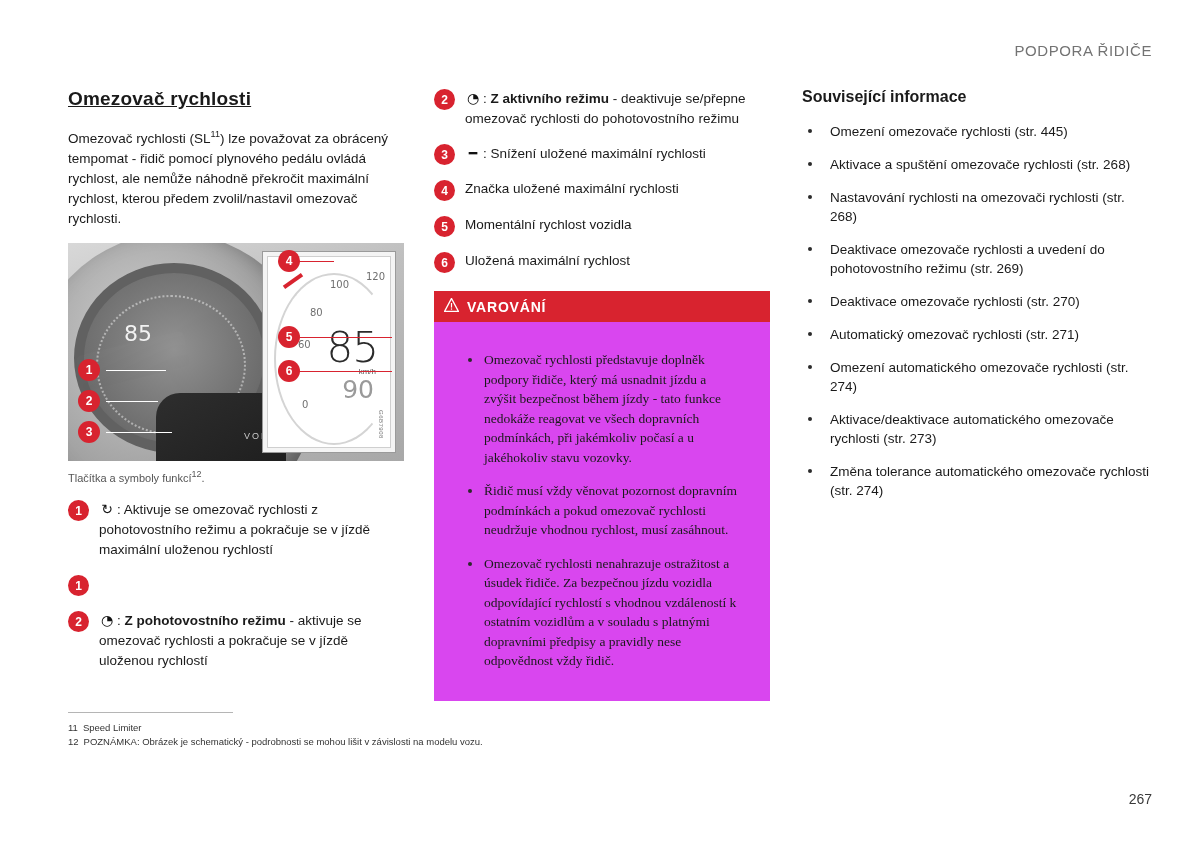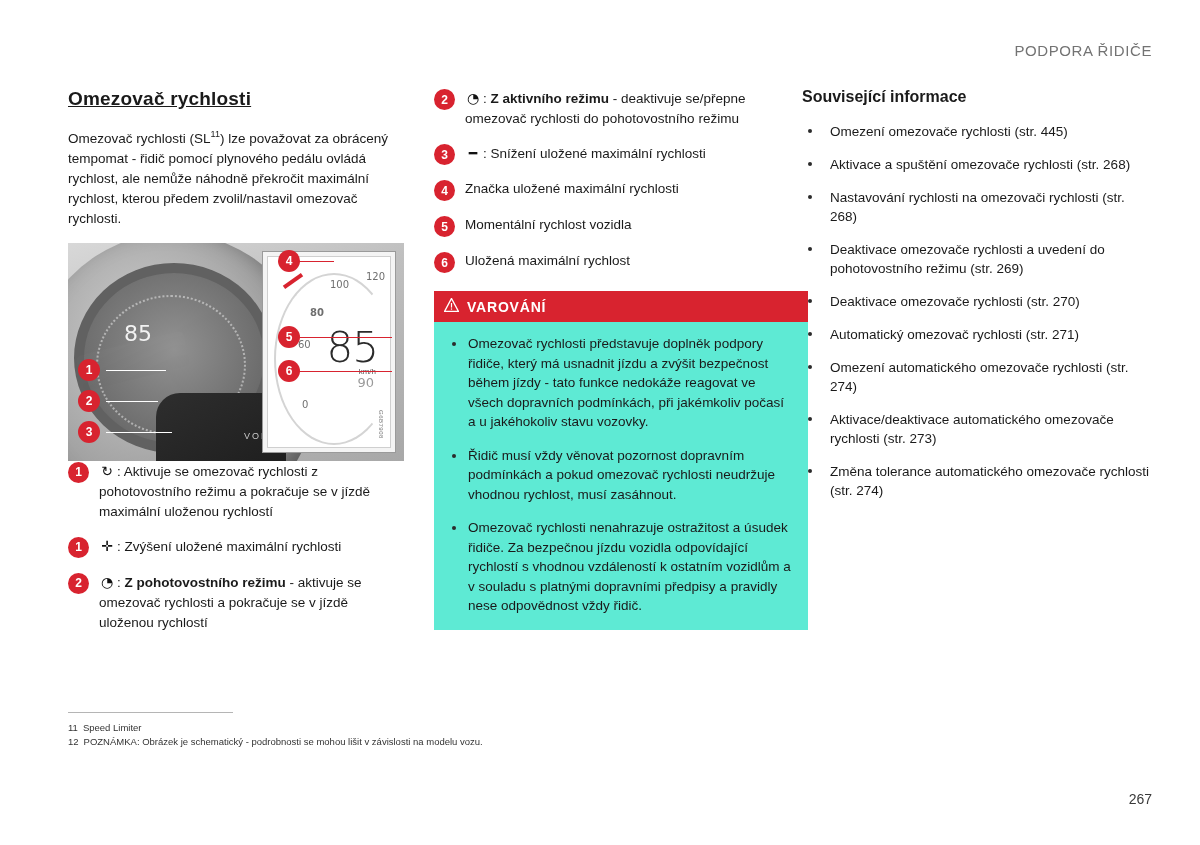--- a/index.html
+++ b/index.html
@@ -136,21 +136,21 @@
   }
   .disp-unit {
     position: absolute;
     right: 14px; top: 110px;
     font-size: 8px;
     color: #555;
   }
   .disp-stored {
     position: absolute;
     right: 16px; top: 118px;
-    font-size: 13px;
+    font-size: 25px;
     color: #9a9a9a;
     font-family: "DejaVu Sans", sans-serif;
   }
   .disp-num {
     position: absolute;
     font-size: 10px;
     color: #6f6f6f;
     font-family: "DejaVu Sans", sans-serif;
   }
   .disp-arc {
@@ -242,40 +242,40 @@
     text-align: center;
     font-family: "DejaVu Sans", sans-serif;
     font-size: 14px;
     color: #111;
     margin-right: 2px;
   }
   .bold { font-weight: bold; }
 
   
   .warn {
-    background: #5eead4;
+    background: #d946ef;
     margin-top: 18px;
-    width: 374px;
+    width: 336px;
   }
   .warn-head {
     background: #d8232f;
     color: #fff;
     font-weight: bold;
     font-size: 14px;
     letter-spacing: .8px;
     padding: 7px 10px;
     display: flex;
     align-items: center;
   }
   .warn-head .tri {
     margin-right: 8px;
     display: inline-block;
   }
   .warn-body { padding: 12px 14px 14px 14px; }
-  .warn-body ul { margin: 0; padding: 0; list-style: none; }
+  .warn-body ul { margin: 16px; padding: 0; list-style: none; font-family: Liberation Serif, serif; }
   .warn-body li {
     position: relative;
     padding-left: 20px;
     font-size: 13.5px;
     line-height: 19.5px;
     margin-bottom: 14px;
   }
   .warn-body li:last-child { margin-bottom: 0; }
   .warn-body li:before {
     content: "";
@@ -351,21 +351,21 @@
       <div class="gauge-digit">85</div>
       <div class="wheel-hub"></div>
       <div class="volvo-logo">VOLVO</div>
 
       <div class="display">
         <div class="display-inner">
           <div class="disp-arc"></div>
           <div class="disp-red"></div>
           <div class="disp-num" style="left:98px; top:14px;">120</div>
           <div class="disp-num" style="left:62px; top:22px;">100</div>
-          <div class="disp-num" style="left:42px; top:50px;font-weight:bold;">80</div>
+          <div class="disp-num" style="left:42px; top:50px;">80</div>
           <div class="disp-num" style="left:30px; top:82px;">60</div>
           <div class="disp-num" style="left:34px; top:142px;">0</div>
           <div class="disp-speed">85</div>
           <div class="disp-unit">km/h</div>
           <div class="disp-stored">90</div>
           <div class="disp-vcode">G6B7908</div>
         </div>
       </div>
 
       <div class="leader leader-w" style="left:38px; top:127px; width:60px;"></div>
@@ -376,29 +376,29 @@
       <div class="leader" style="left:228px; top:128px; width:96px; background:#d8232f;"></div>
 
       <div class="bubble" style="left:10px; top:116px;">1</div>
       <div class="bubble" style="left:10px; top:147px;">2</div>
       <div class="bubble" style="left:10px; top:178px;">3</div>
       <div class="bubble" style="left:210px; top:7px;">4</div>
       <div class="bubble" style="left:210px; top:83px;">5</div>
       <div class="bubble" style="left:210px; top:117px;">6</div>
     </div>
 
+    <div class="figure-caption"><span>Tlačítka a symboly funkcí</span><sup>12</sup><span>.</span></div>
 
     <div class="numitem">
       <div class="dot">1</div>
       <div class="txt"><span class="sym">↻</span><span>: Aktivuje se omezovač rychlosti z pohotovostního režimu a pokračuje se v jízdě maximální uloženou rychlostí</span></div>
     </div>
 
     <div class="numitem">
       <div class="dot">1</div>
-      <div class="txt"><span class="sym">✛</span><span>: Zvýšení uložené maximální rychlosti</span></div>
     </div>
 
     <div class="numitem">
       <div class="dot">2</div>
       <div class="txt"><span class="sym">◔</span>: <span class="bold">Z pohotovostního režimu</span><span> - aktivuje se omezovač rychlosti a pokračuje se v jízdě uloženou rychlostí</span></div>
     </div>
 
   </div>
 
   <div class="col col-2">

